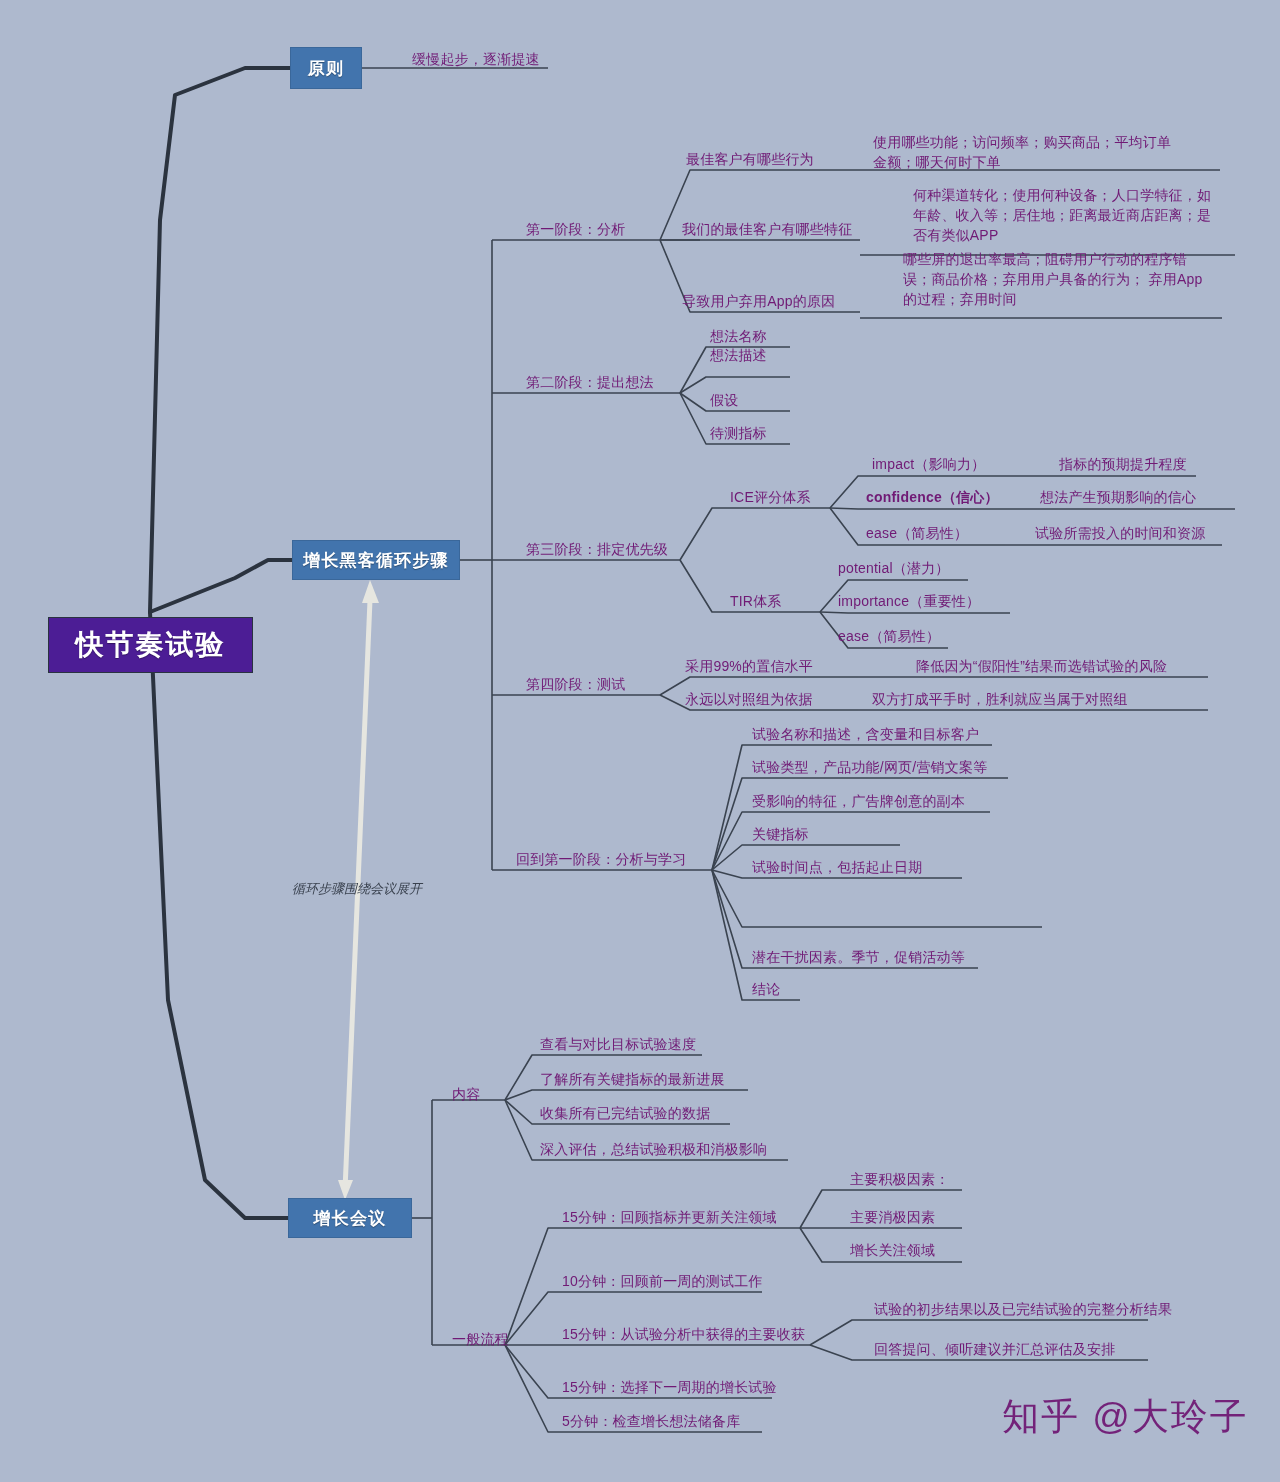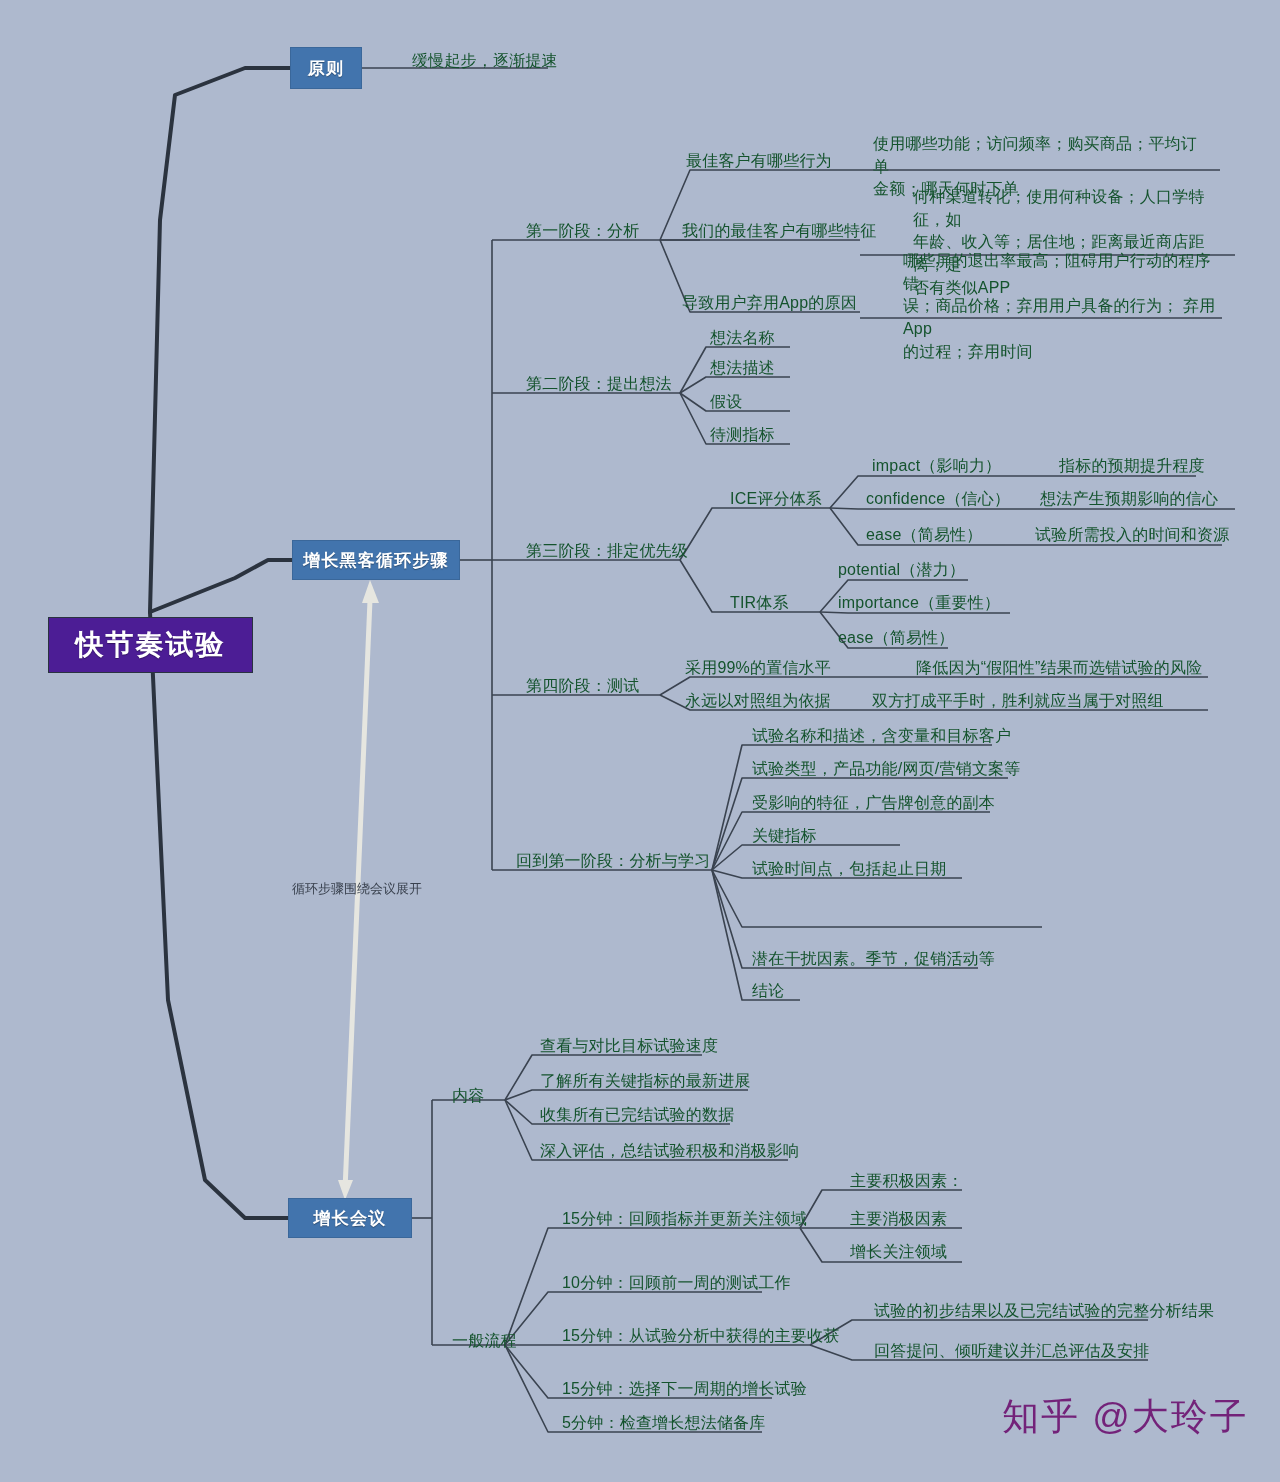--- a/index.html
+++ b/index.html
@@ -18,22 +18,22 @@
   }
   svg.edges {
     position: absolute;
     left: 0; top: 0;
     width: 1280px;
     height: 1482px;
     pointer-events: none;
   }
   .lbl {
     position: absolute;
-    color: #14532d;
-    font-size: 16px;
+    color: #701a75;
+    font-size: 14px;
     line-height: 1.42;
     white-space: pre-line;
     letter-spacing: 0.2px;
   }
   .node-box {
     position: absolute;
     display: flex;
     align-items: center;
     justify-content: center;
     font-weight: bold;
@@ -48,20 +48,21 @@
     border: 1px solid #2a3340;
   }
   .node-main {
     background: #4274ad;
     font-size: 17px;
     letter-spacing: 1.2px;
     border: 1px solid #3a679a;
   }
   .annot {
     position: absolute;
+    font-style: italic;
     font-size: 13px;
     color: #39414e;
     white-space: nowrap;
   }
   .watermark {
     position: absolute;
     color: #701a75;
     font-size: 37px;
     letter-spacing: 2px;
     white-space: nowrap;
@@ -199,30 +200,30 @@
 年龄、收入等；居住地；距离最近商店距离；是
 否有类似APP</div>
 
   <div class="lbl" style="left:682px; top:292px;">导致用户弃用App的原因</div>
   <div class="lbl" style="left:903px; top:250px; width:320px;">哪些屏的退出率最高；阻碍用户行动的程序错
 误；商品价格；弃用用户具备的行为； 弃用App
 的过程；弃用时间</div>
 
   <div class="lbl" style="left:526px; top:373px;">第二阶段：提出想法</div>
   <div class="lbl" style="left:710px; top:327px;">想法名称</div>
-  <div class="lbl" style="left:710px; top:357px;">想法描述</div>
+  <div class="lbl" style="left:710px; top:346px;">想法描述</div>
   <div class="lbl" style="left:710px; top:391px;">假设</div>
   <div class="lbl" style="left:710px; top:424px;">待测指标</div>
 
   <div class="lbl" style="left:526px; top:540px;">第三阶段：排定优先级</div>
 
   <div class="lbl" style="left:730px; top:488px;">ICE评分体系</div>
   <div class="lbl" style="left:872px; top:455px;">impact（影响力）</div>
   <div class="lbl" style="left:1059px; top:455px;">指标的预期提升程度</div>
-  <div class="lbl" style="left:866px; top:488px;">confidence（信心）</div>
+  <div class="lbl" style="left:866px; top:488px;font-weight:bold;">confidence（信心）</div>
   <div class="lbl" style="left:1040px; top:488px;">想法产生预期影响的信心</div>
   <div class="lbl" style="left:866px; top:524px;">ease（简易性）</div>
   <div class="lbl" style="left:1035px; top:524px;">试验所需投入的时间和资源</div>
 
   <div class="lbl" style="left:730px; top:592px;">TIR体系</div>
   <div class="lbl" style="left:838px; top:559px;">potential（潜力）</div>
   <div class="lbl" style="left:838px; top:592px;">importance（重要性）</div>
   <div class="lbl" style="left:838px; top:627px;">ease（简易性）</div>
 
   <div class="lbl" style="left:526px; top:675px;">第四阶段：测试</div>

